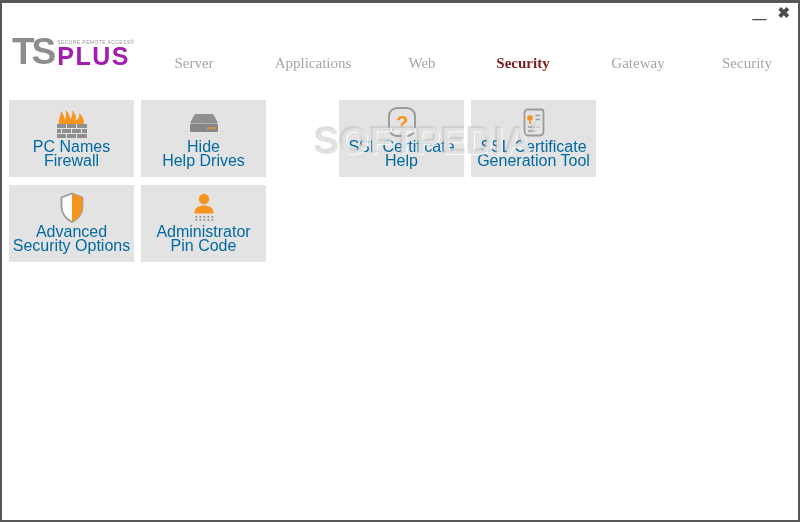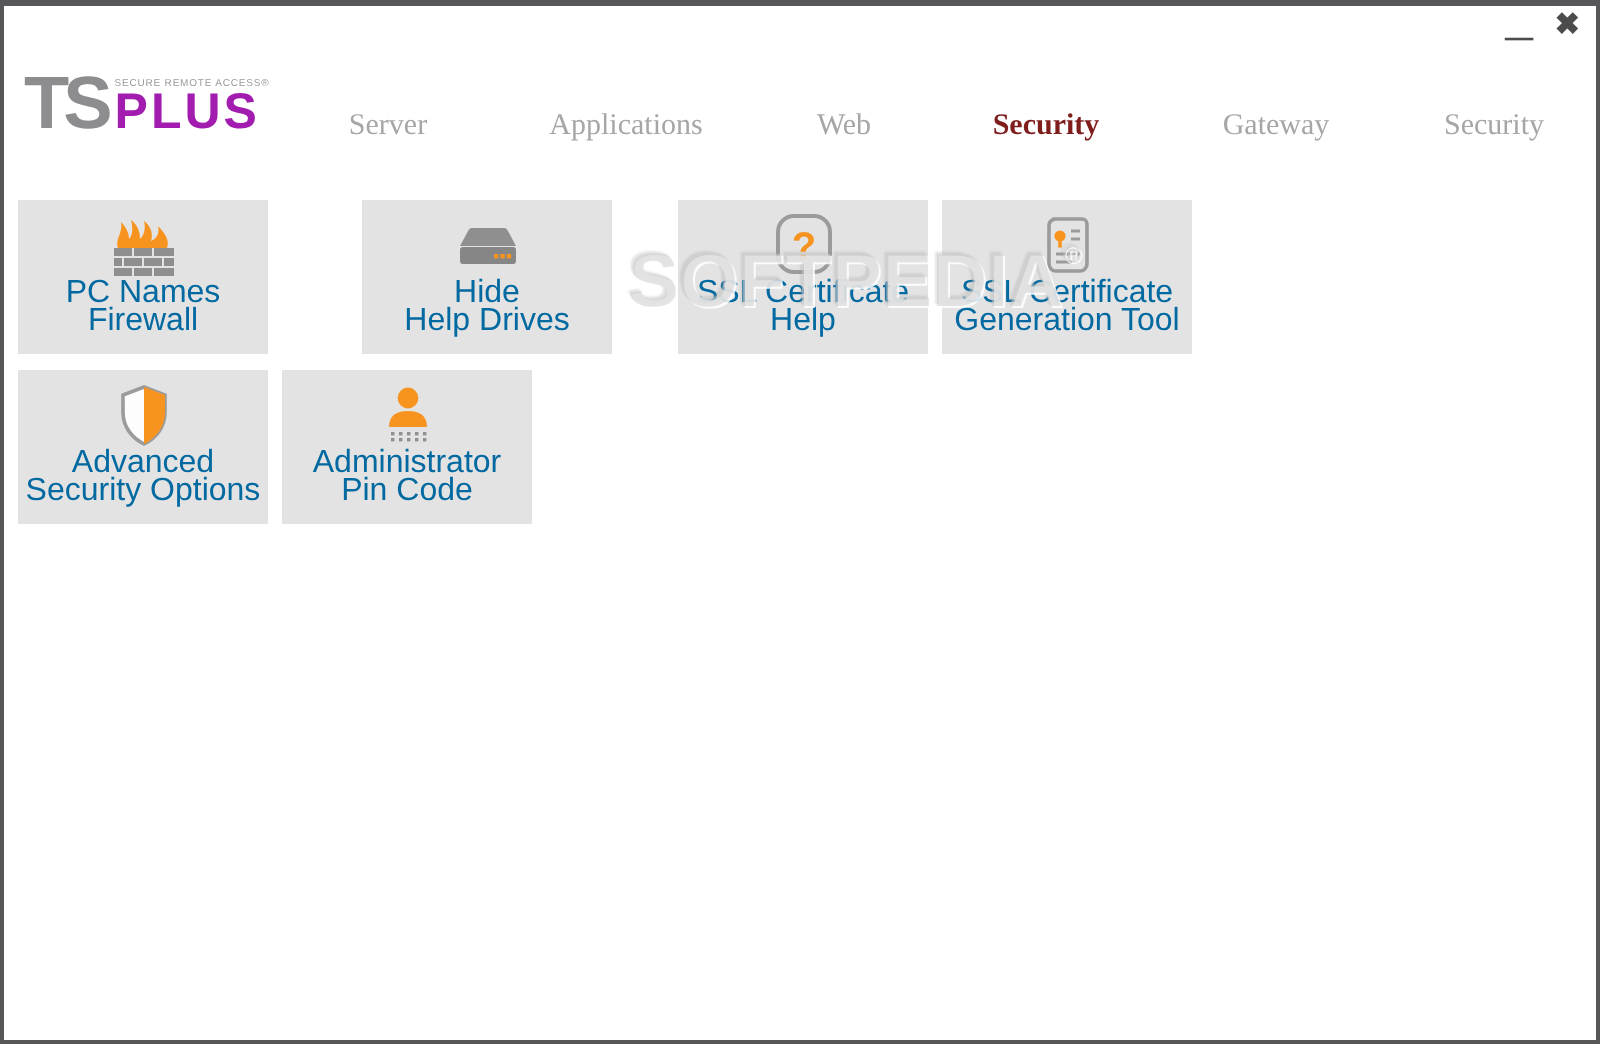--- a/index.html
+++ b/index.html
@@ -111,21 +111,21 @@
   }
   .tile svg { display: inline-block; }
   .tile-label {
     display: block;
     font-size: 16px;
     line-height: 14px;
     color: #0369a1;
   }
   
   .t0 { left: 0;   top: 0; }
-  .t1 { left: 132; top: 0; margin-left: 40px; }
+  .t1 { left: 132; top: 0; }
   .t2 { left: 330px; top: 0; }
   .t3 { left: 462px; top: 0; }
   .t4 { left: 0;   top: 85px; }
   .t5 { left: 132px; top: 85px; }
   .t1 { left: 132px; }
   .t0 { left: 0px; }
   .t4 { left: 0px; }
   
   .watermark {
     position: absolute;

